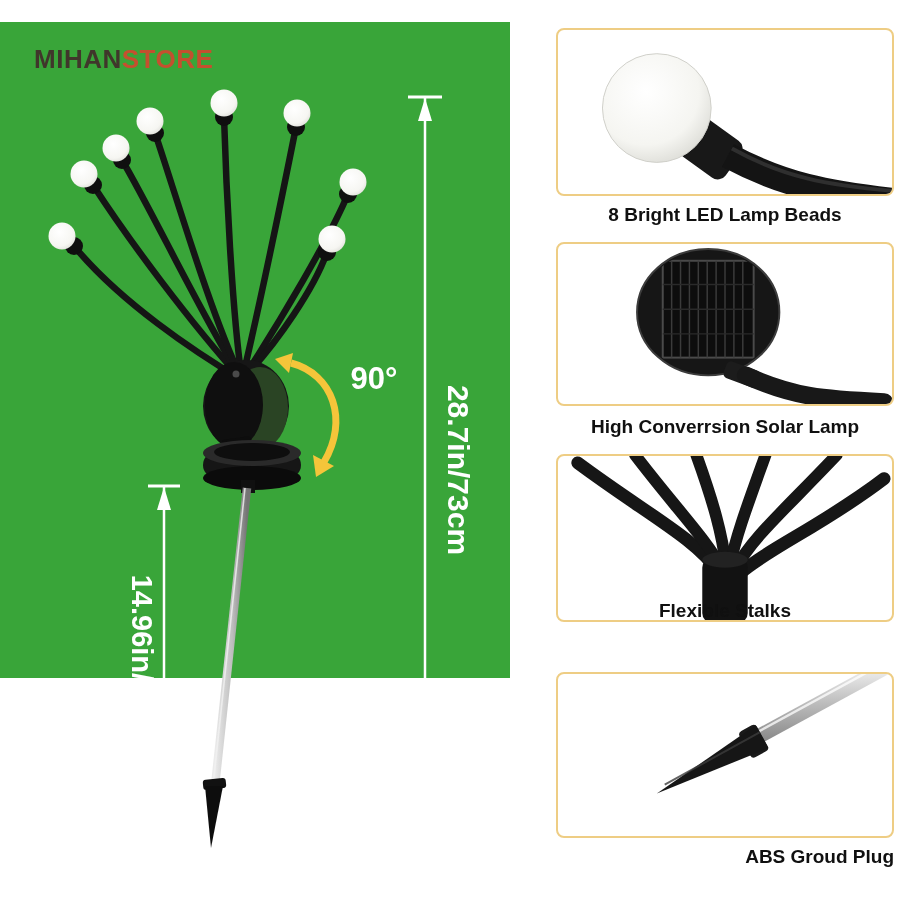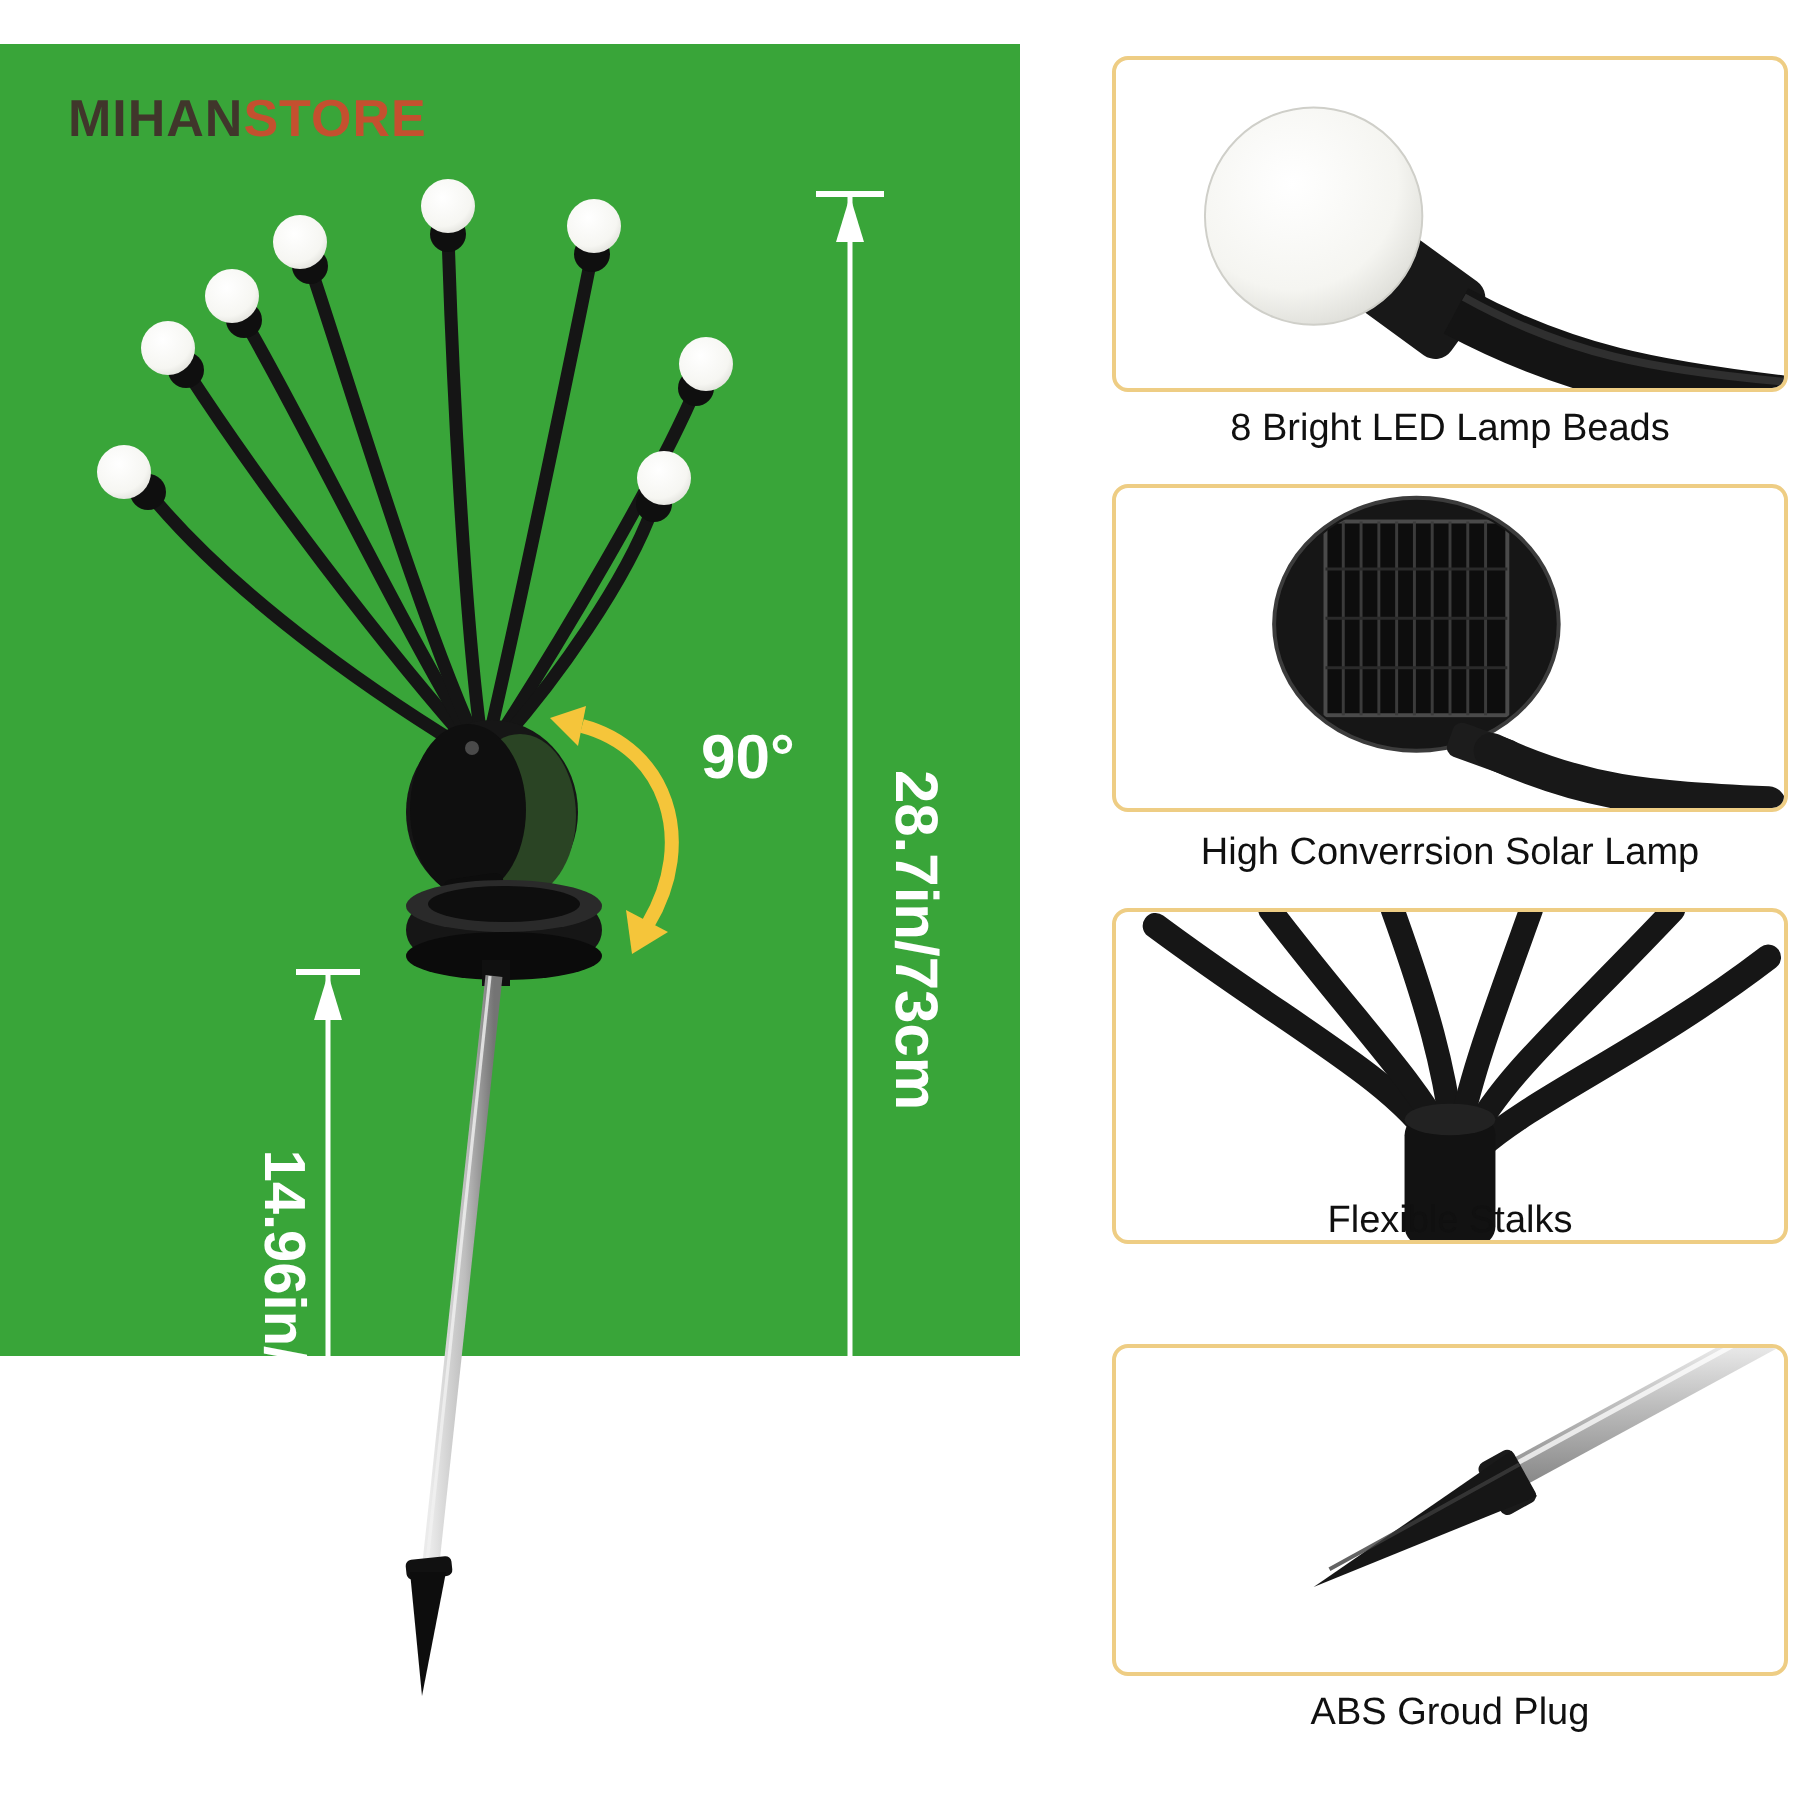--- a/index.html
+++ b/index.html
@@ -19,26 +19,26 @@
   }
   .logo .primary{color:#40362B;}
   .logo .secondary{color:#C4502F;}
   .feature-photo{
     position:absolute;left:556px;width:338px;background:#ffffff;
     border:2px solid #EECD84;border-radius:8px;overflow:hidden;box-sizing:border-box;
   }
   .feature-photo svg{display:block;width:100%;height:100%;}
   .feature-caption{
     position:absolute;left:556px;width:338px;text-align:center;
-    font-size:19px;font-weight:400;color:#101010;white-space:nowrap;
+    font-size:19px;font-weight:700;color:#101010;white-space:nowrap;
   }
   .p1{top:28px;height:168px;}   .c1{top:204px;}
   .p2{top:242px;height:164px;}  .c2{top:416px;}
   .p3{top:454px;height:168px;}  .c3{top:600px;}
-  .p4{top:672px;height:166px;}  .c4{top:846px;}
+  .p4{top:672px;height:166px;}  .c4{top:846px;text-align:right;}
 </style>
 </head>
 <body>
 
 <div class="green-panel">
 
   <div class="logo">
     <span class="primary">MIHAN</span><span class="secondary">STORE</span>
   </div>
 

